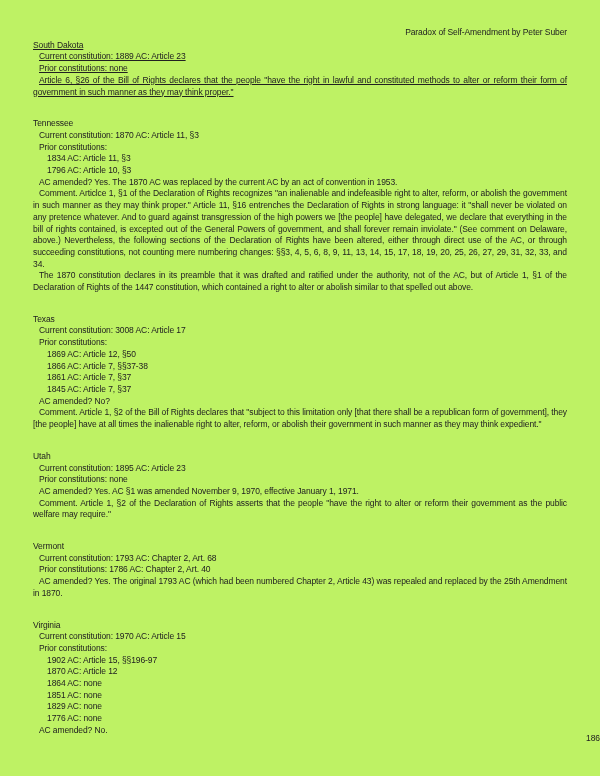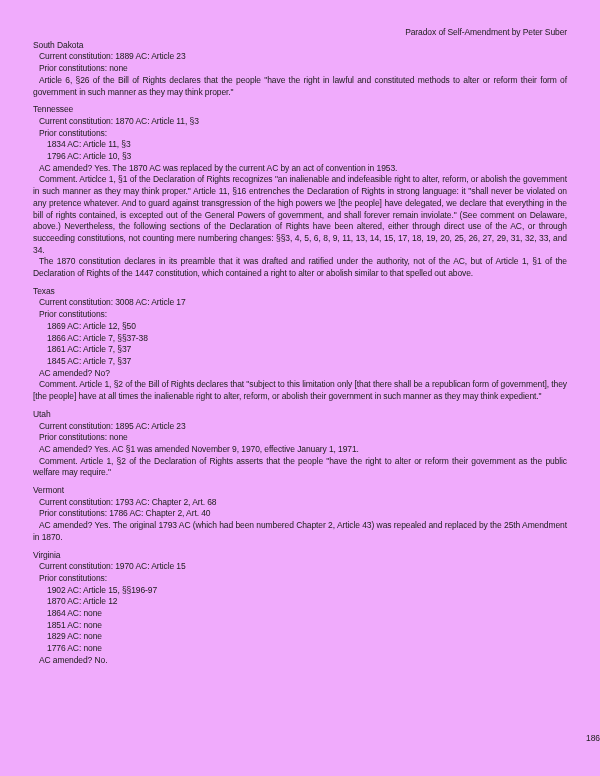--- a/index.html
+++ b/index.html
@@ -4,34 +4,34 @@
 <style>
   * { margin: 0; padding: 0; box-sizing: border-box; }
   html, body { background: #ffffff; }
   body {
     width: 600px; height: 776px;
     font-family: "Liberation Sans", "DejaVu Sans", sans-serif;
   }
   .page {
     position: relative;
     width: 600px; height: 776px;
-    background: #f0abfc;
+    background: #bef264;
     padding: 27px 33px 0 33px;
     color: #212121;
     font-size: 8.5px;
     letter-spacing: -0.1px;
     line-height: 11.7px;
     overflow: hidden;
   }
   .doc-header {
     text-align: right;
     margin-bottom: 1px;
   }
-  .state-section { margin-top: 6px; }
-  .state-section:first-child { margin-top: 0; }
+  .state-section { margin-top: 20px; }
+  .state-section:first-child { margin-top: 0; text-decoration: underline; }
   .state-heading { }
   .line { white-space: nowrap; }
   .line.indent-1 { padding-left: 6px; }
   .line.indent-2 { padding-left: 14px; }
   .para {
     text-align: justify;
     text-indent: 6px;
   }
   .doc-footer {
     position: absolute;

